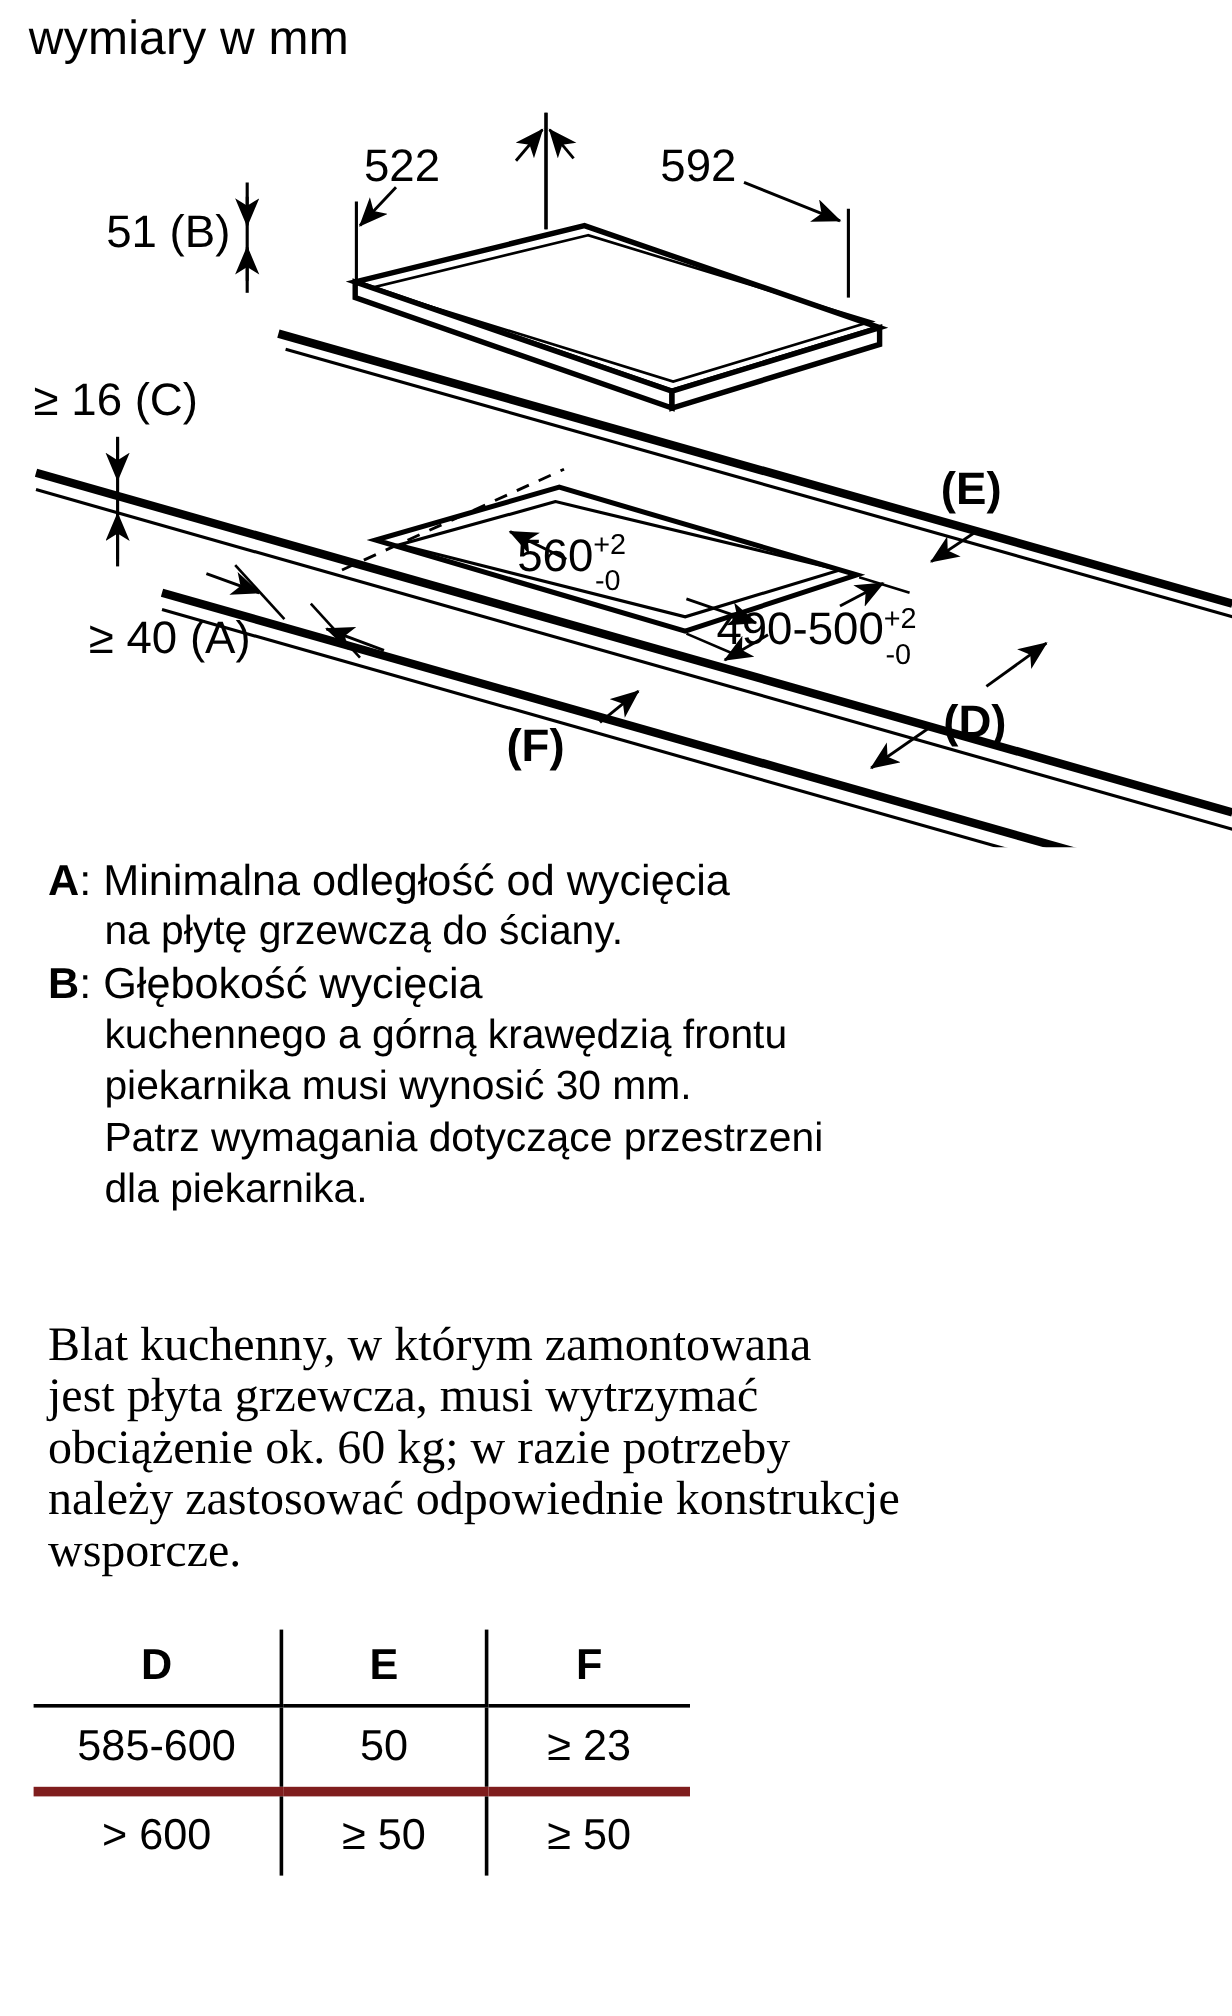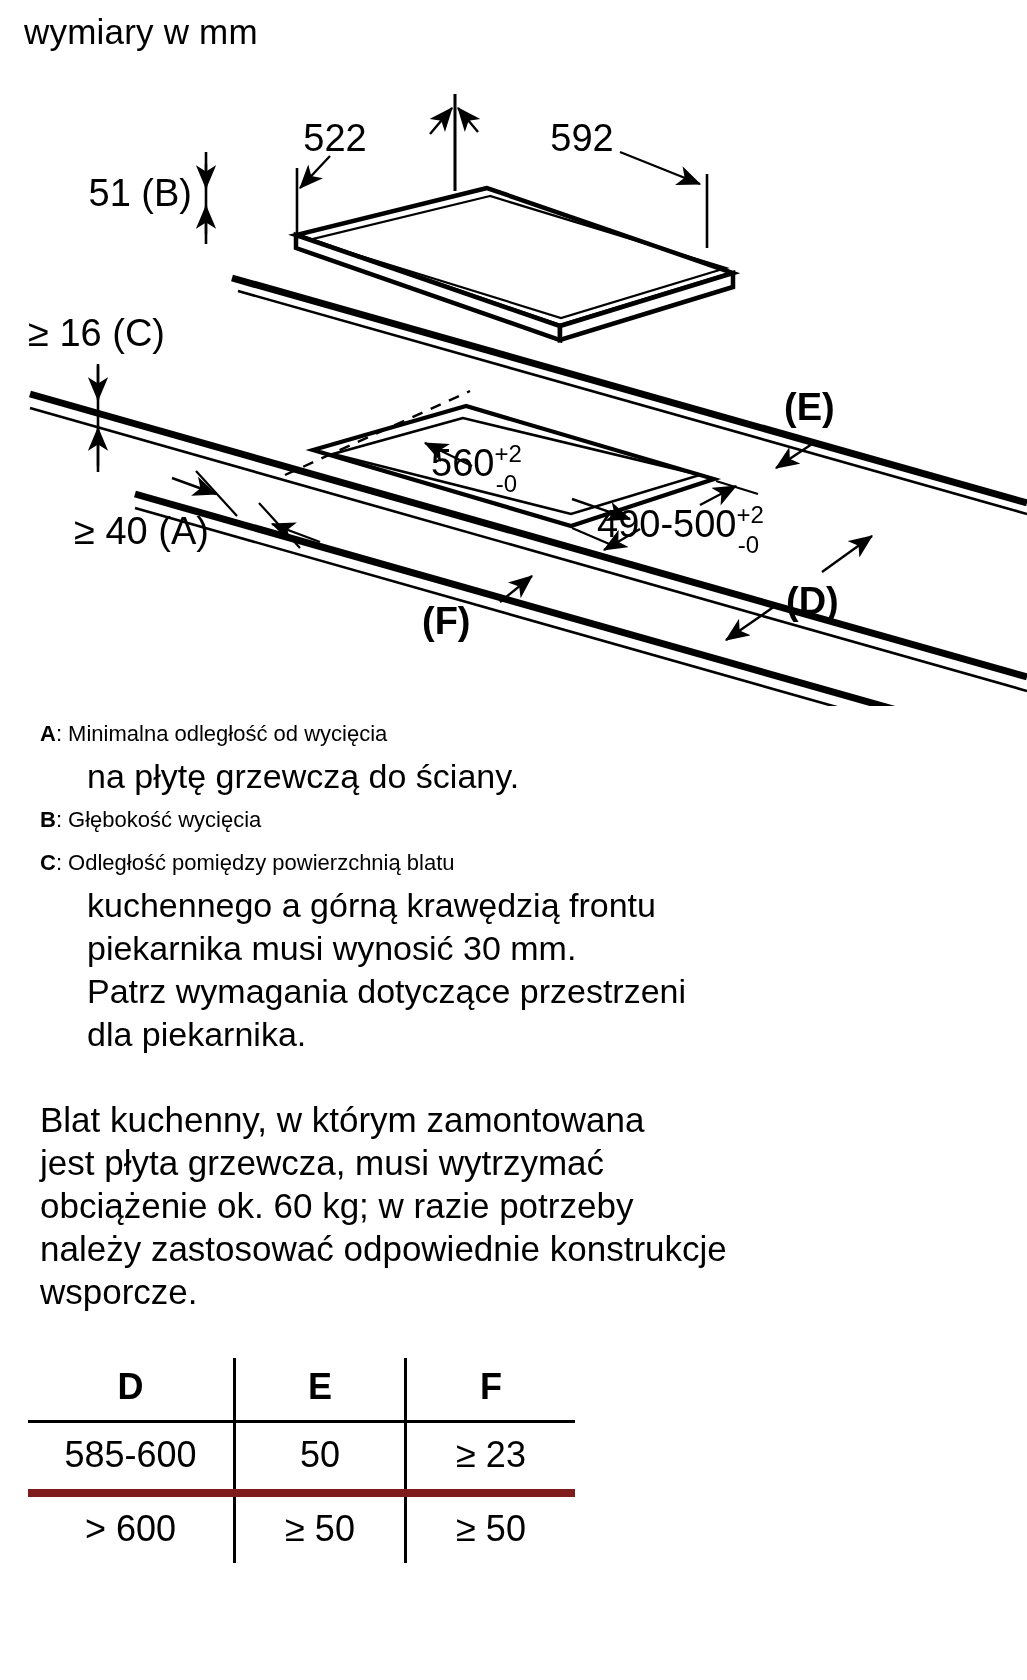--- a/index.html
+++ b/index.html
@@ -14,21 +14,21 @@
     font-family: "Liberation Sans", sans-serif;
     color: #000000;
     overflow: hidden;
   }
 
   
   #page-title {
     position: absolute;
     left: 24px;
     top: 10px;
-    font-size: 35px;
+    font-size: 40px;
     line-height: 44px;
     letter-spacing: 0.2px;
     white-space: nowrap;
   }
 
   
   #diagram {
     position: absolute;
     left: 0;
     top: 16px;
@@ -51,21 +51,21 @@
 
   
   #legend {
     position: absolute;
     left: 40px;
     top: 712px;
     width: 950px;
   }
   .legend-row {
     display: block;
-    font-size: 22px;
+    font-size: 36px;
     line-height: 43px;
     white-space: pre;
   }
   .legend-key {
     font-weight: bold;
   }
   .legend-indent {
     display: block;
     font-size: 34px;
     line-height: 43px;
@@ -74,23 +74,24 @@
   }
 
   #para {
     position: absolute;
     left: 40px;
     top: 1098px;
     width: 960px;
   }
   .para-line {
     display: block;
-    font-size: 35px;
+    font-size: 40px;
     line-height: 43px;
     white-space: pre;
+    font-family: Liberation Serif, serif;
   }
 
   
   #dim-table {
     position: absolute;
     left: 28px;
     top: 1358px;
     border-collapse: collapse;
   }
   #dim-table td {
@@ -258,21 +259,20 @@
 </svg>
 </div>
 
 <div id="legend">
 
   <div class="legend-row"><span class="legend-key">A</span><span>: Minimalna odległość od wycięcia</span></div>
   <div class="legend-indent">na płytę grzewczą do ściany.</div>
 
   <div class="legend-row"><span class="legend-key">B</span><span>: Głębokość wycięcia</span></div>
 
-  <div class="legend-row"><span class="legend-key">C</span><span>: Odległość pomiędzy powierzchnią blatu</span></div>
   <div class="legend-indent">kuchennego a górną krawędzią frontu</div>
   <div class="legend-indent">piekarnika musi wynosić 30 mm.</div>
   <div class="legend-indent">Patrz wymagania dotyczące przestrzeni</div>
   <div class="legend-indent">dla piekarnika.</div>
 </div>
 
 <div id="para">
   <span class="para-line">Blat kuchenny, w którym zamontowana</span>
   <span class="para-line">jest płyta grzewcza, musi wytrzymać</span>
   <span class="para-line">obciążenie ok. 60 kg; w razie potrzeby</span>

